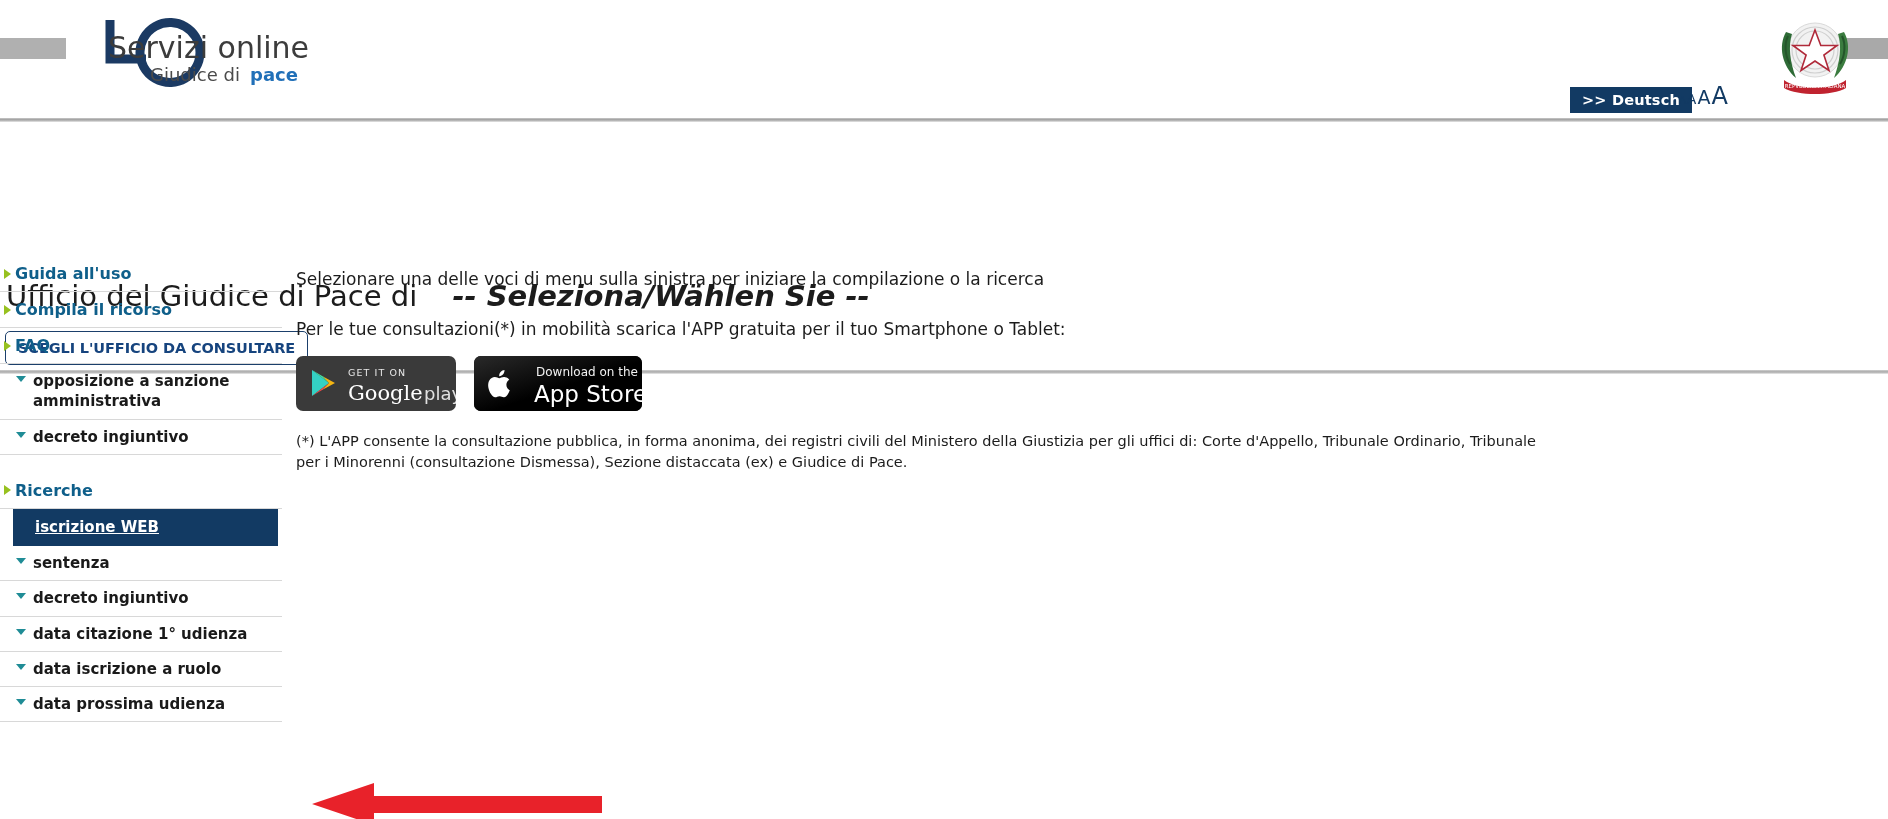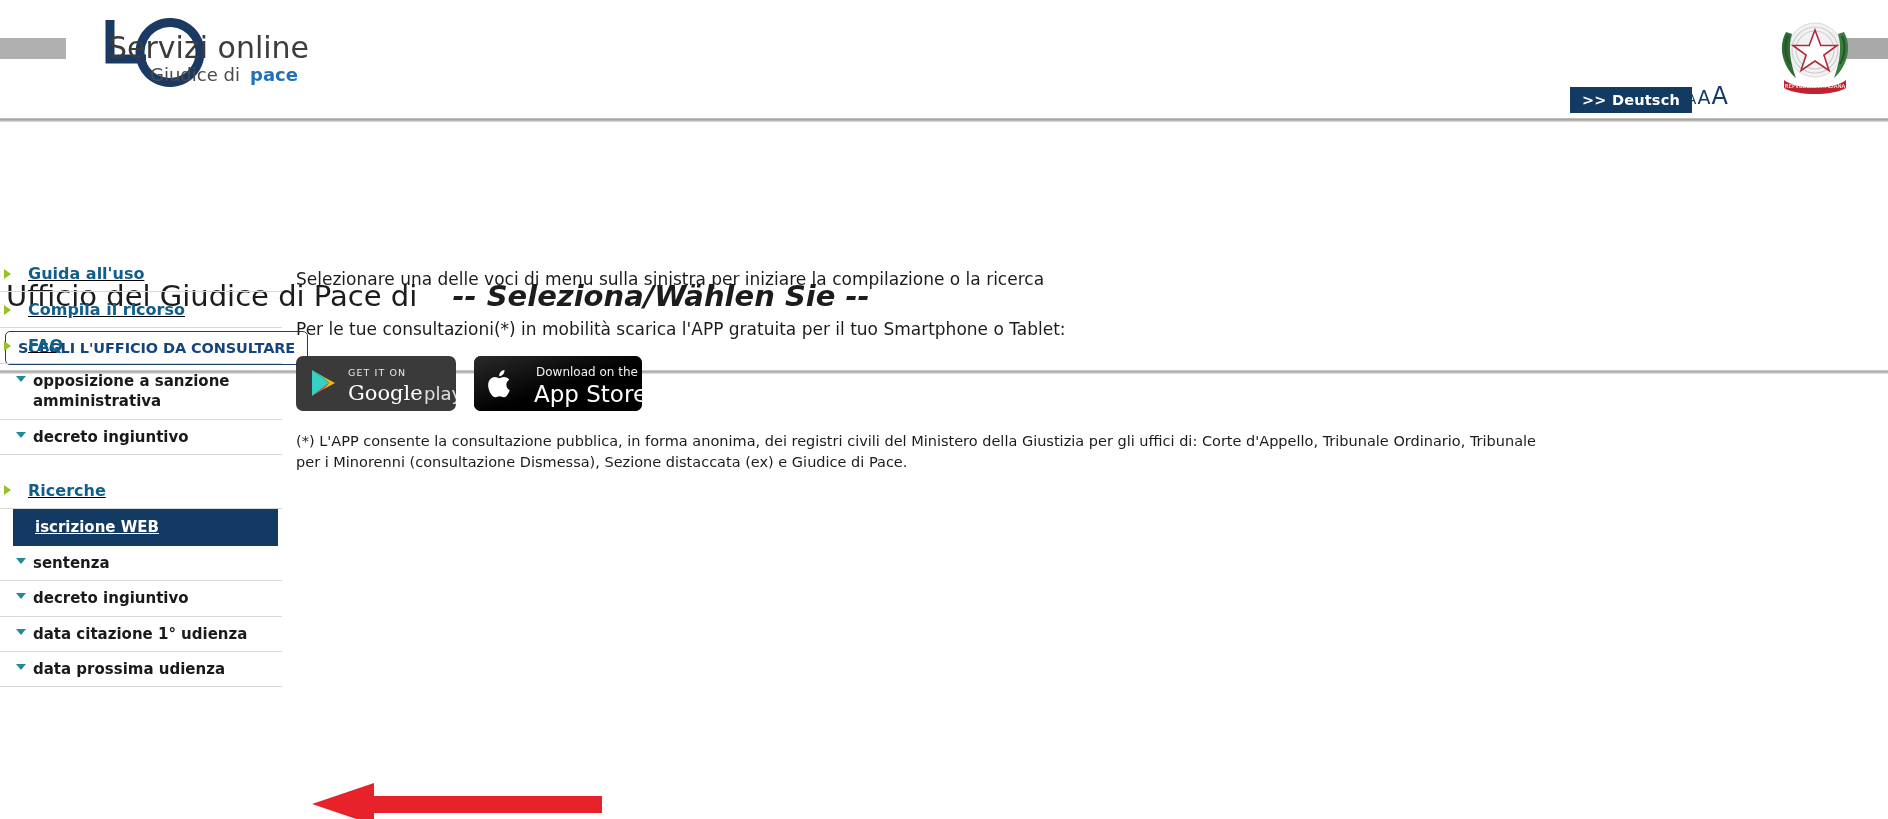--- a/index.html
+++ b/index.html
@@ -132,25 +132,24 @@
 
   
   .sidebar {
     position: absolute;
     left: 0; top: 0;
     width: 282px;
   }
   .nav-top {
     display: flex;
     align-items: center;
-    gap: 17px;
+    gap: 4px;
     padding: 8px 4px 8px 4px;
     border-bottom: 1px solid #d8d8d8;
     cursor: pointer;
-    text-decoration: underline;
   }
   .nav-top .label {
     color: #0f5f8a;
     font-size: 16px;
     font-weight: bold;
     font-family: "DejaVu Sans", sans-serif;
   }
   .chev-right {
     width: 0; height: 0;
     border-top: 5px solid transparent;
@@ -343,20 +342,24 @@
     <div class="nav-sub">
       <span class="chev-down"></span>
       <span class="label">decreto ingiuntivo</span>
     </div>
 
     <div class="nav-sub">
       <span class="chev-down"></span>
       <span class="label">data citazione 1° udienza</span>
     </div>
 
+    <div class="nav-sub">
+      <span class="chev-down"></span>
+      <span class="label">data iscrizione a ruolo</span>
+    </div>
 
     <div class="nav-sub">
       <span class="chev-down"></span>
       <span class="label">data prossima udienza</span>
     </div>
 
   </nav>
 
   <main class="main">
 

